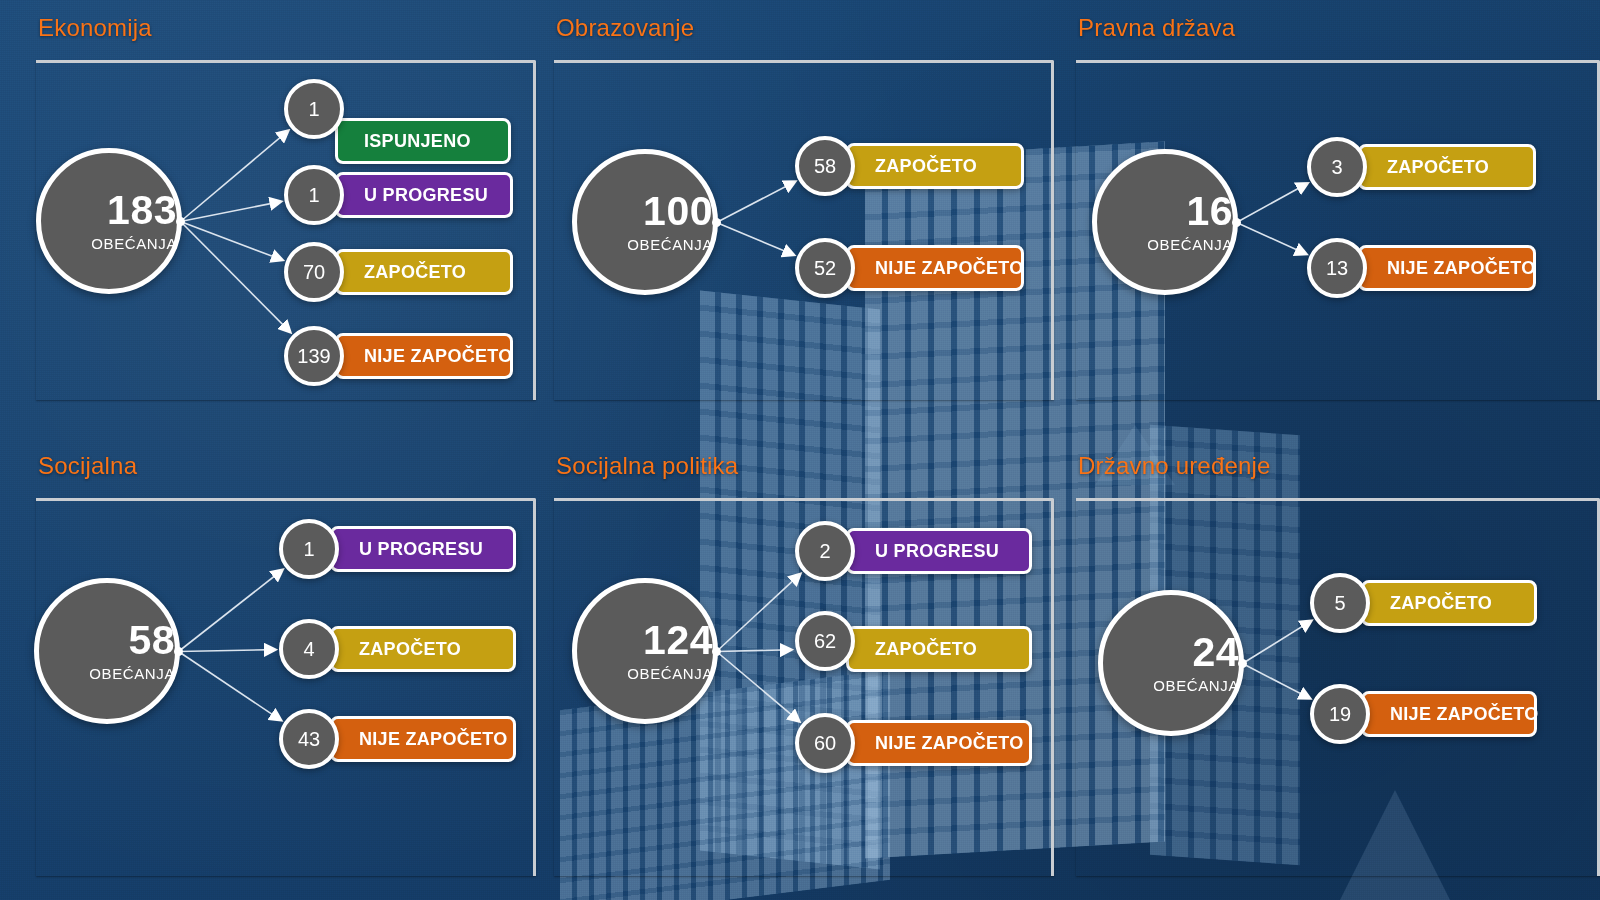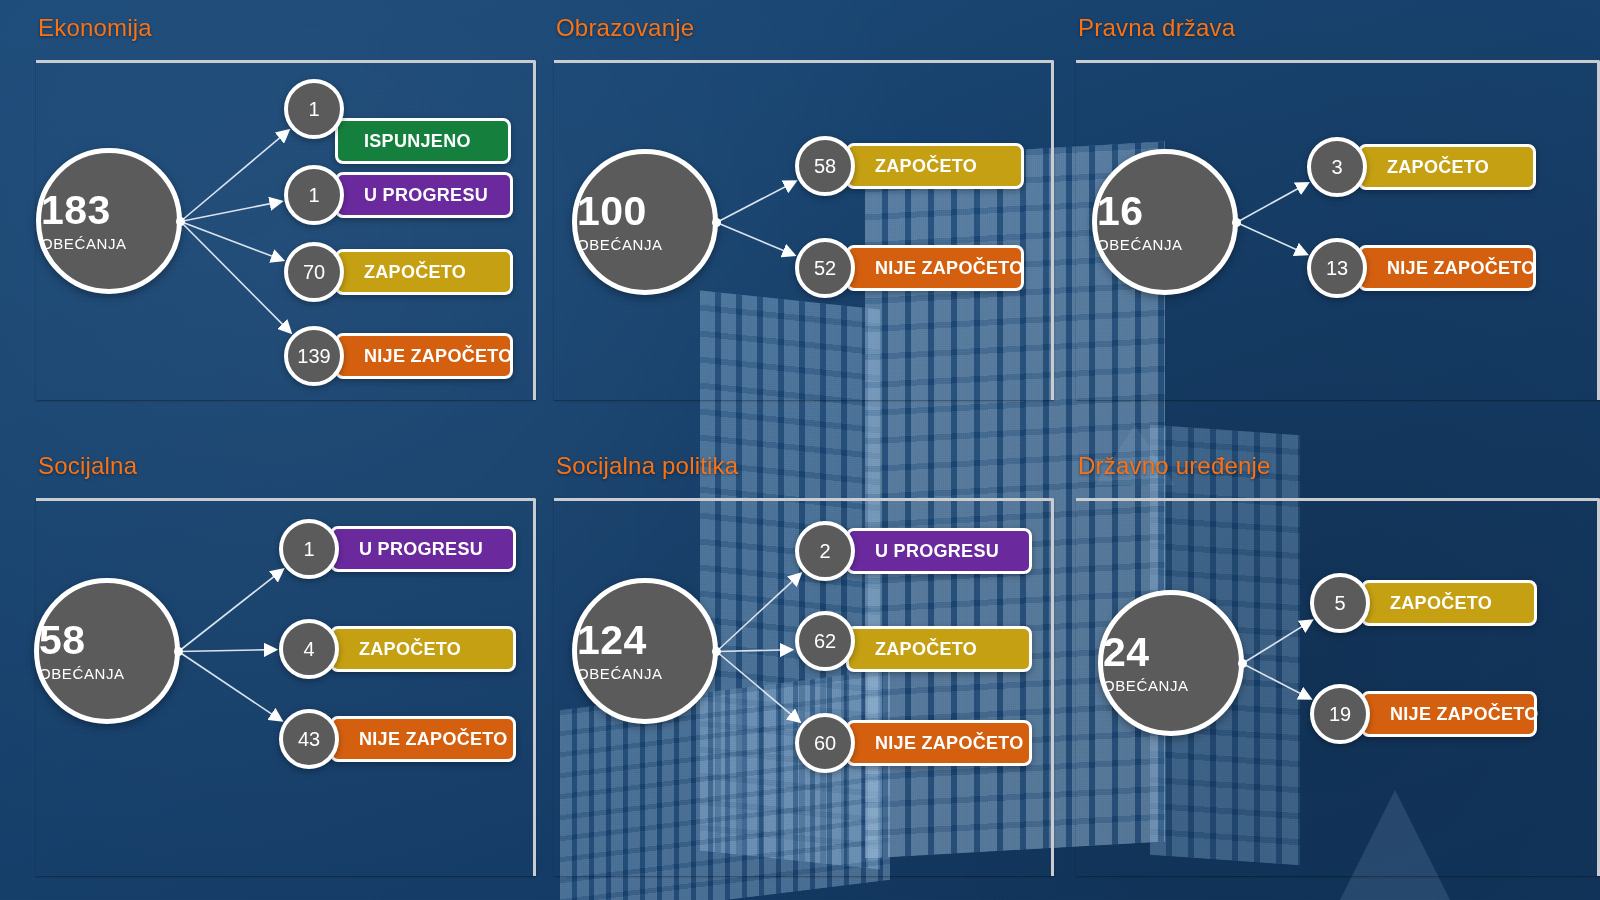--- a/index.html
+++ b/index.html
@@ -136,21 +136,21 @@
   }
 
   
   .hub {
     position: absolute;
     border-radius: 50%;
     background: #5b5b5b;
     border: 5px solid #ffffff;
     display: flex;
     flex-direction: column;
-    align-items: flex-start;
+    align-items: flex-end;
     justify-content: center;
     box-shadow: 0 3px 9px rgba(0,0,0,.35);
   }
   .hub-num {
     color: #ffffff;
     font-size: 41px;
     font-weight: 700;
     line-height: 1;
     letter-spacing: .5px;
   }

